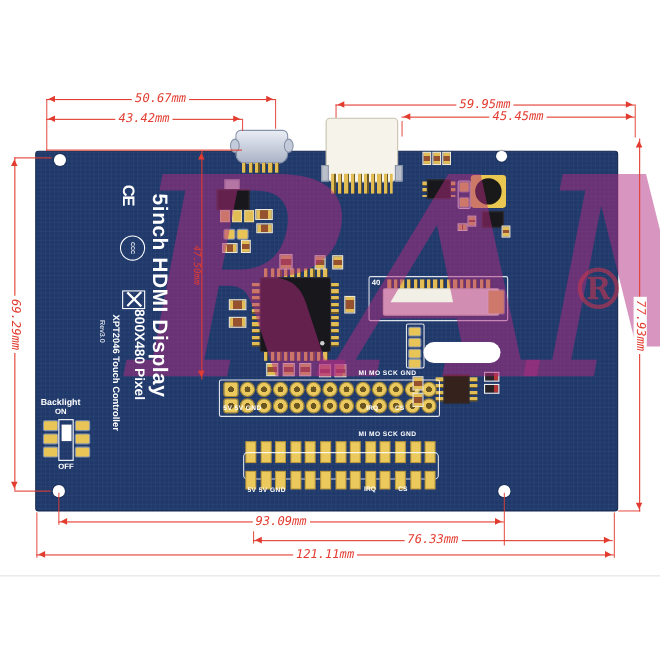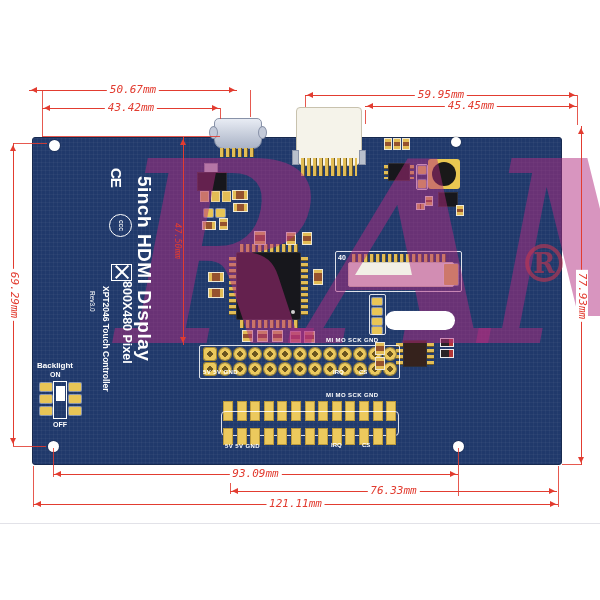--- a/index.html
+++ b/index.html
@@ -250,21 +250,21 @@
   <div class="cmp pad" style="left:69px;top:383px;width:12px;height:8px"></div>
   <div class="cmp pad" style="left:69px;top:395px;width:12px;height:8px"></div>
   <div class="cmp pad" style="left:69px;top:407px;width:12px;height:8px"></div>
   <div class="cmp sw-inner" style="left:53px;top:381px;width:14px;height:38px;border:1px solid #fff;z-index:4"></div>
   <div class="cmp sw-knob" style="left:56px;top:386px;width:9px;height:15px;z-index:4"></div>
   <div class="silk" style="left:53px;top:421px;font-size:7px;font-weight:bold">OFF</div>
 
   <div class="wm" style="left:118px;top:128px;font-size:252px;line-height:1;letter-spacing:-20px;color:rgba(178,44,128,.5)">RAM</div>
   <div class="wm" style="left:518px;top:238px;font-size:52px;line-height:1;color:rgba(193,53,80,.62)">®</div>
 
-  <div class="dim hdim" style="left:29px;top:90px;width:208px">
+  <div class="dim hdim" style="left:42px;top:90px;width:208px">
     <span class="dlabel">50.67mm</span>
     </div>
   <div class="dim hdim" style="left:42px;top:108px;width:178px">
     <span class="dlabel">43.42mm</span>
     </div>
   <div class="dim hdim" style="left:305px;top:95px;width:272px">
     <span class="dlabel">59.95mm</span>
     </div>
   <div class="dim hdim" style="left:365px;top:106px;width:212px">
     <span class="dlabel">45.45mm</span>

